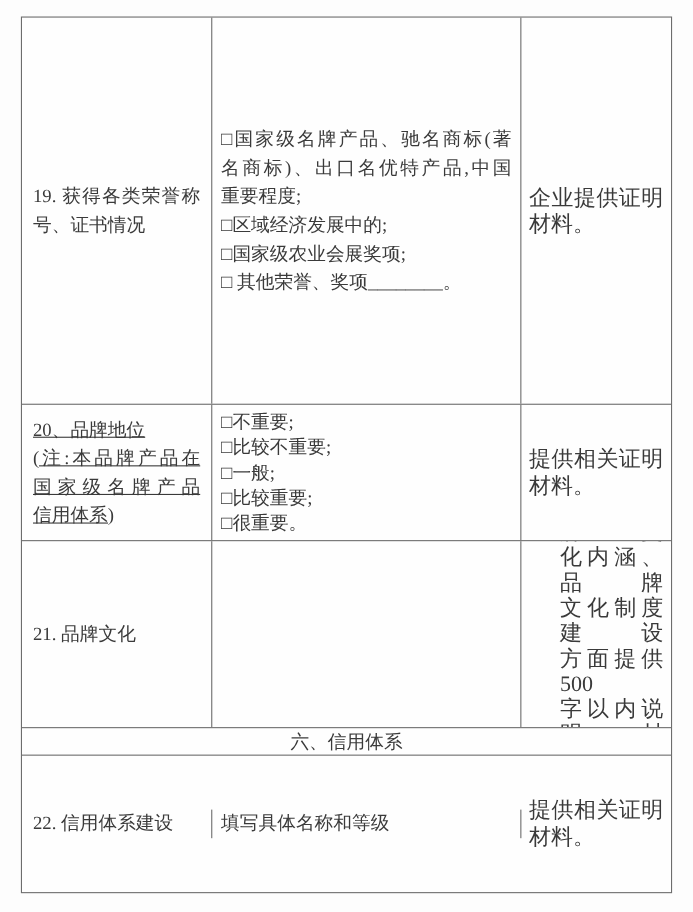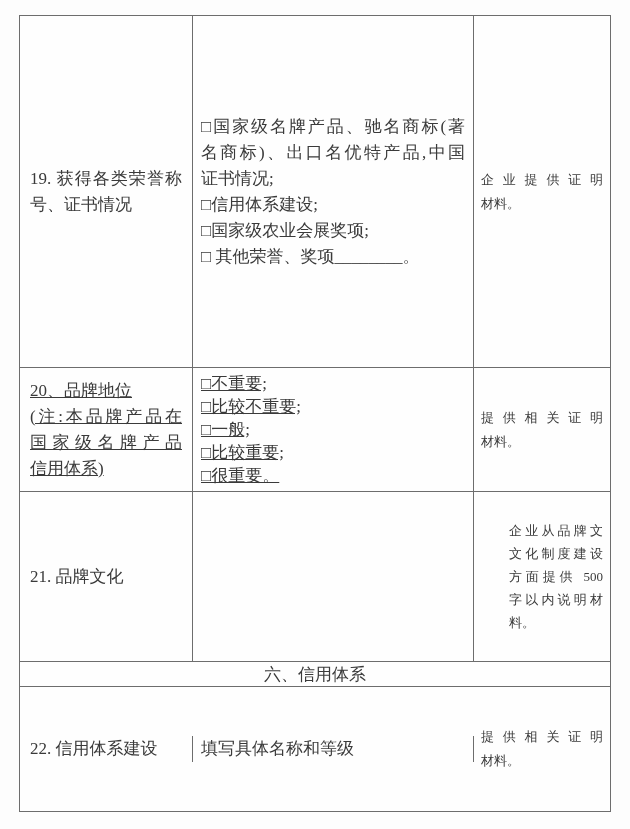--- a/index.html
+++ b/index.html
@@ -52,23 +52,23 @@
   .r20 { height: 124px; }
   .r21 { height: 170px; }
   .rsec { height: 25px; text-align: center; }
   .r22 { height: 124px; align-items: center; }
 
   .ln {
     font-size: 17px;
     line-height: 26px;
     white-space: nowrap;
   }
-  .c3 .ln { font-size: 13px; line-height: 24px; white-space: normal; }
+  .c3 .ln { font-size: 20px; line-height: 24px; white-space: normal; }
   .r21 .c3 .ln { line-height: 23px; margin-left: 28px; }
-  .r20 .c2 .ln { line-height: 23px; text-decoration: underline; }
+  .r20 .c2 .ln { line-height: 23px; }
   .r20 .c1 .ln { line-height: 26px; text-decoration: underline; }
 
   
   .full {
     white-space: normal;
     text-align: justify;
     text-align-last: justify;
   }
 
   .section-cell {
@@ -88,22 +88,22 @@
   <div class="form-table">
 
     <div class="tr r19">
       <div class="td c1">
         <div class="ln full">19. 获得各类荣誉称</div>
         <div class="ln">号、证书情况</div>
       </div>
       <div class="td c2">
         <div class="ln full">□国家级名牌产品、驰名商标(著</div>
         <div class="ln full">名商标)、出口名优特产品,中国</div>
-        <div class="ln">证书情况;</div>
-        <div class="ln">□信用体系建设;</div>
+        <div class="ln">重要程度;</div>
+        <div class="ln">□区域经济发展中的;</div>
         <div class="ln">□国家级农业会展奖项;</div>
         <div class="ln">□ 其他荣誉、奖项________。</div>
       </div>
       <div class="td c3">
         <div class="ln full">企业提供证明</div>
         <div class="ln">材料。</div>
       </div>
     </div>
 
     <div class="tr r20">
@@ -126,20 +126,21 @@
       </div>
     </div>
 
     <div class="tr r21">
       <div class="td c1">
         <div class="ln">21. 品牌文化</div>
       </div>
       <div class="td c2"></div>
       <div class="td c3">
         <div class="ln full">企业从品牌文</div>
+        <div class="ln full">化内涵、品牌</div>
         <div class="ln full">文化制度建设</div>
         <div class="ln full">方面提供 500</div>
         <div class="ln full">字以内说明材</div>
         <div class="ln">料。</div>
       </div>
     </div>
 
     <div class="tr rsec">
       <div class="td section-cell">
         <div class="ln">六、信用体系</div>

